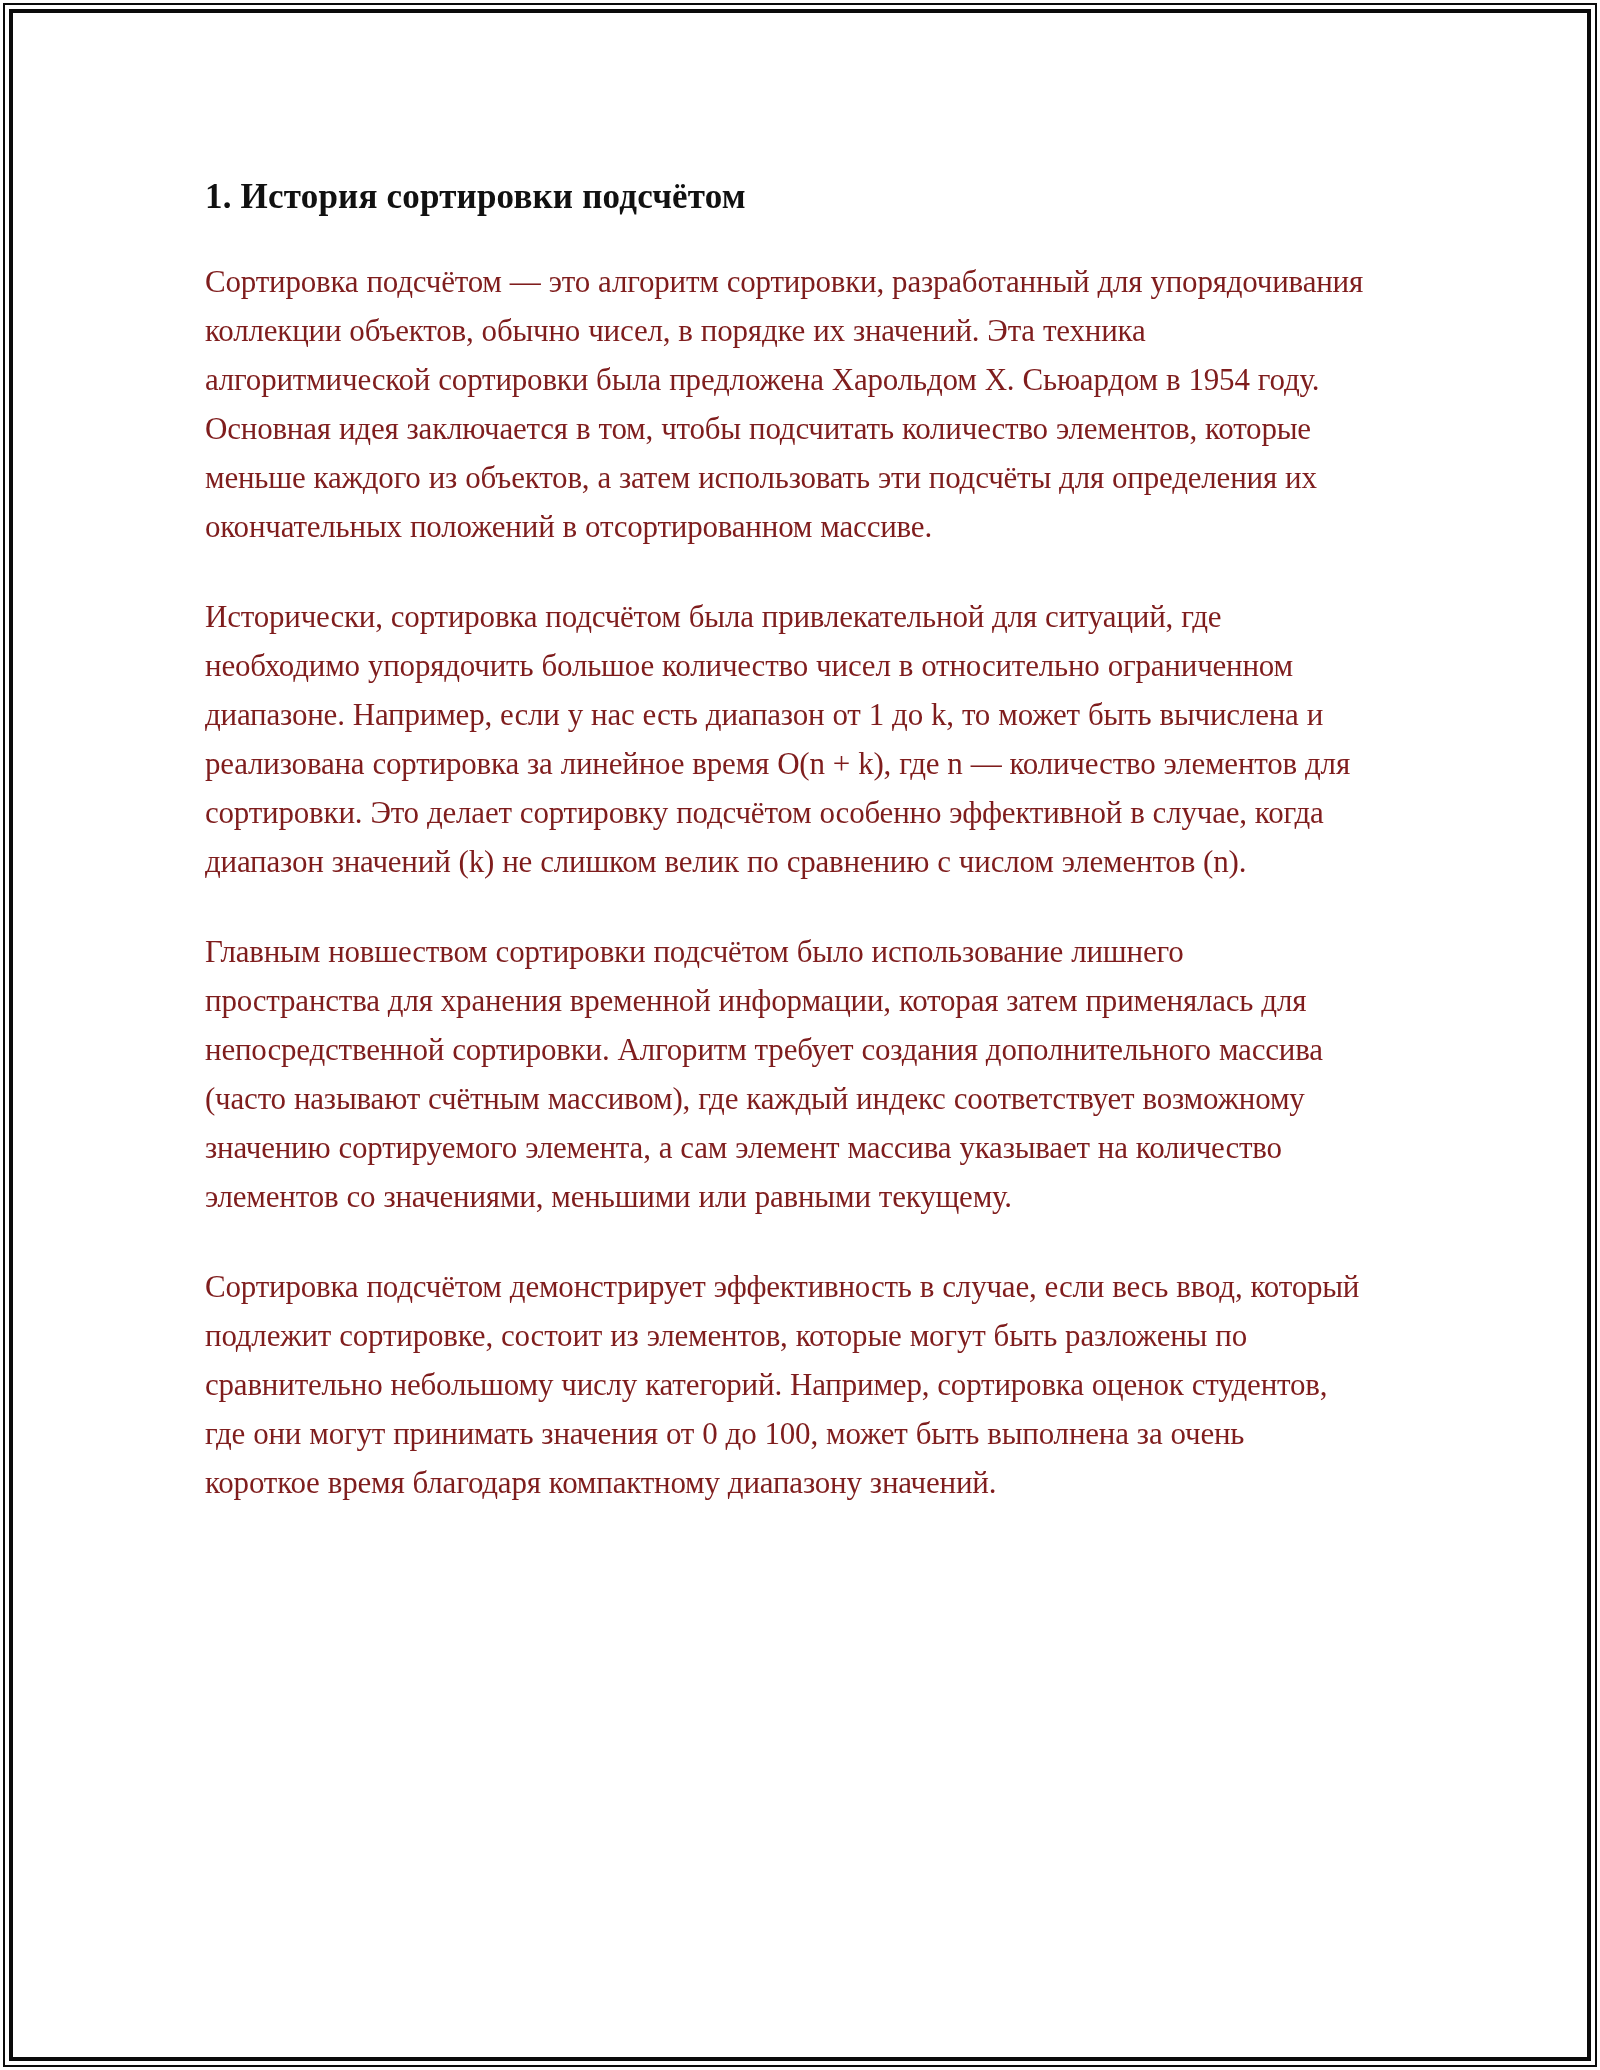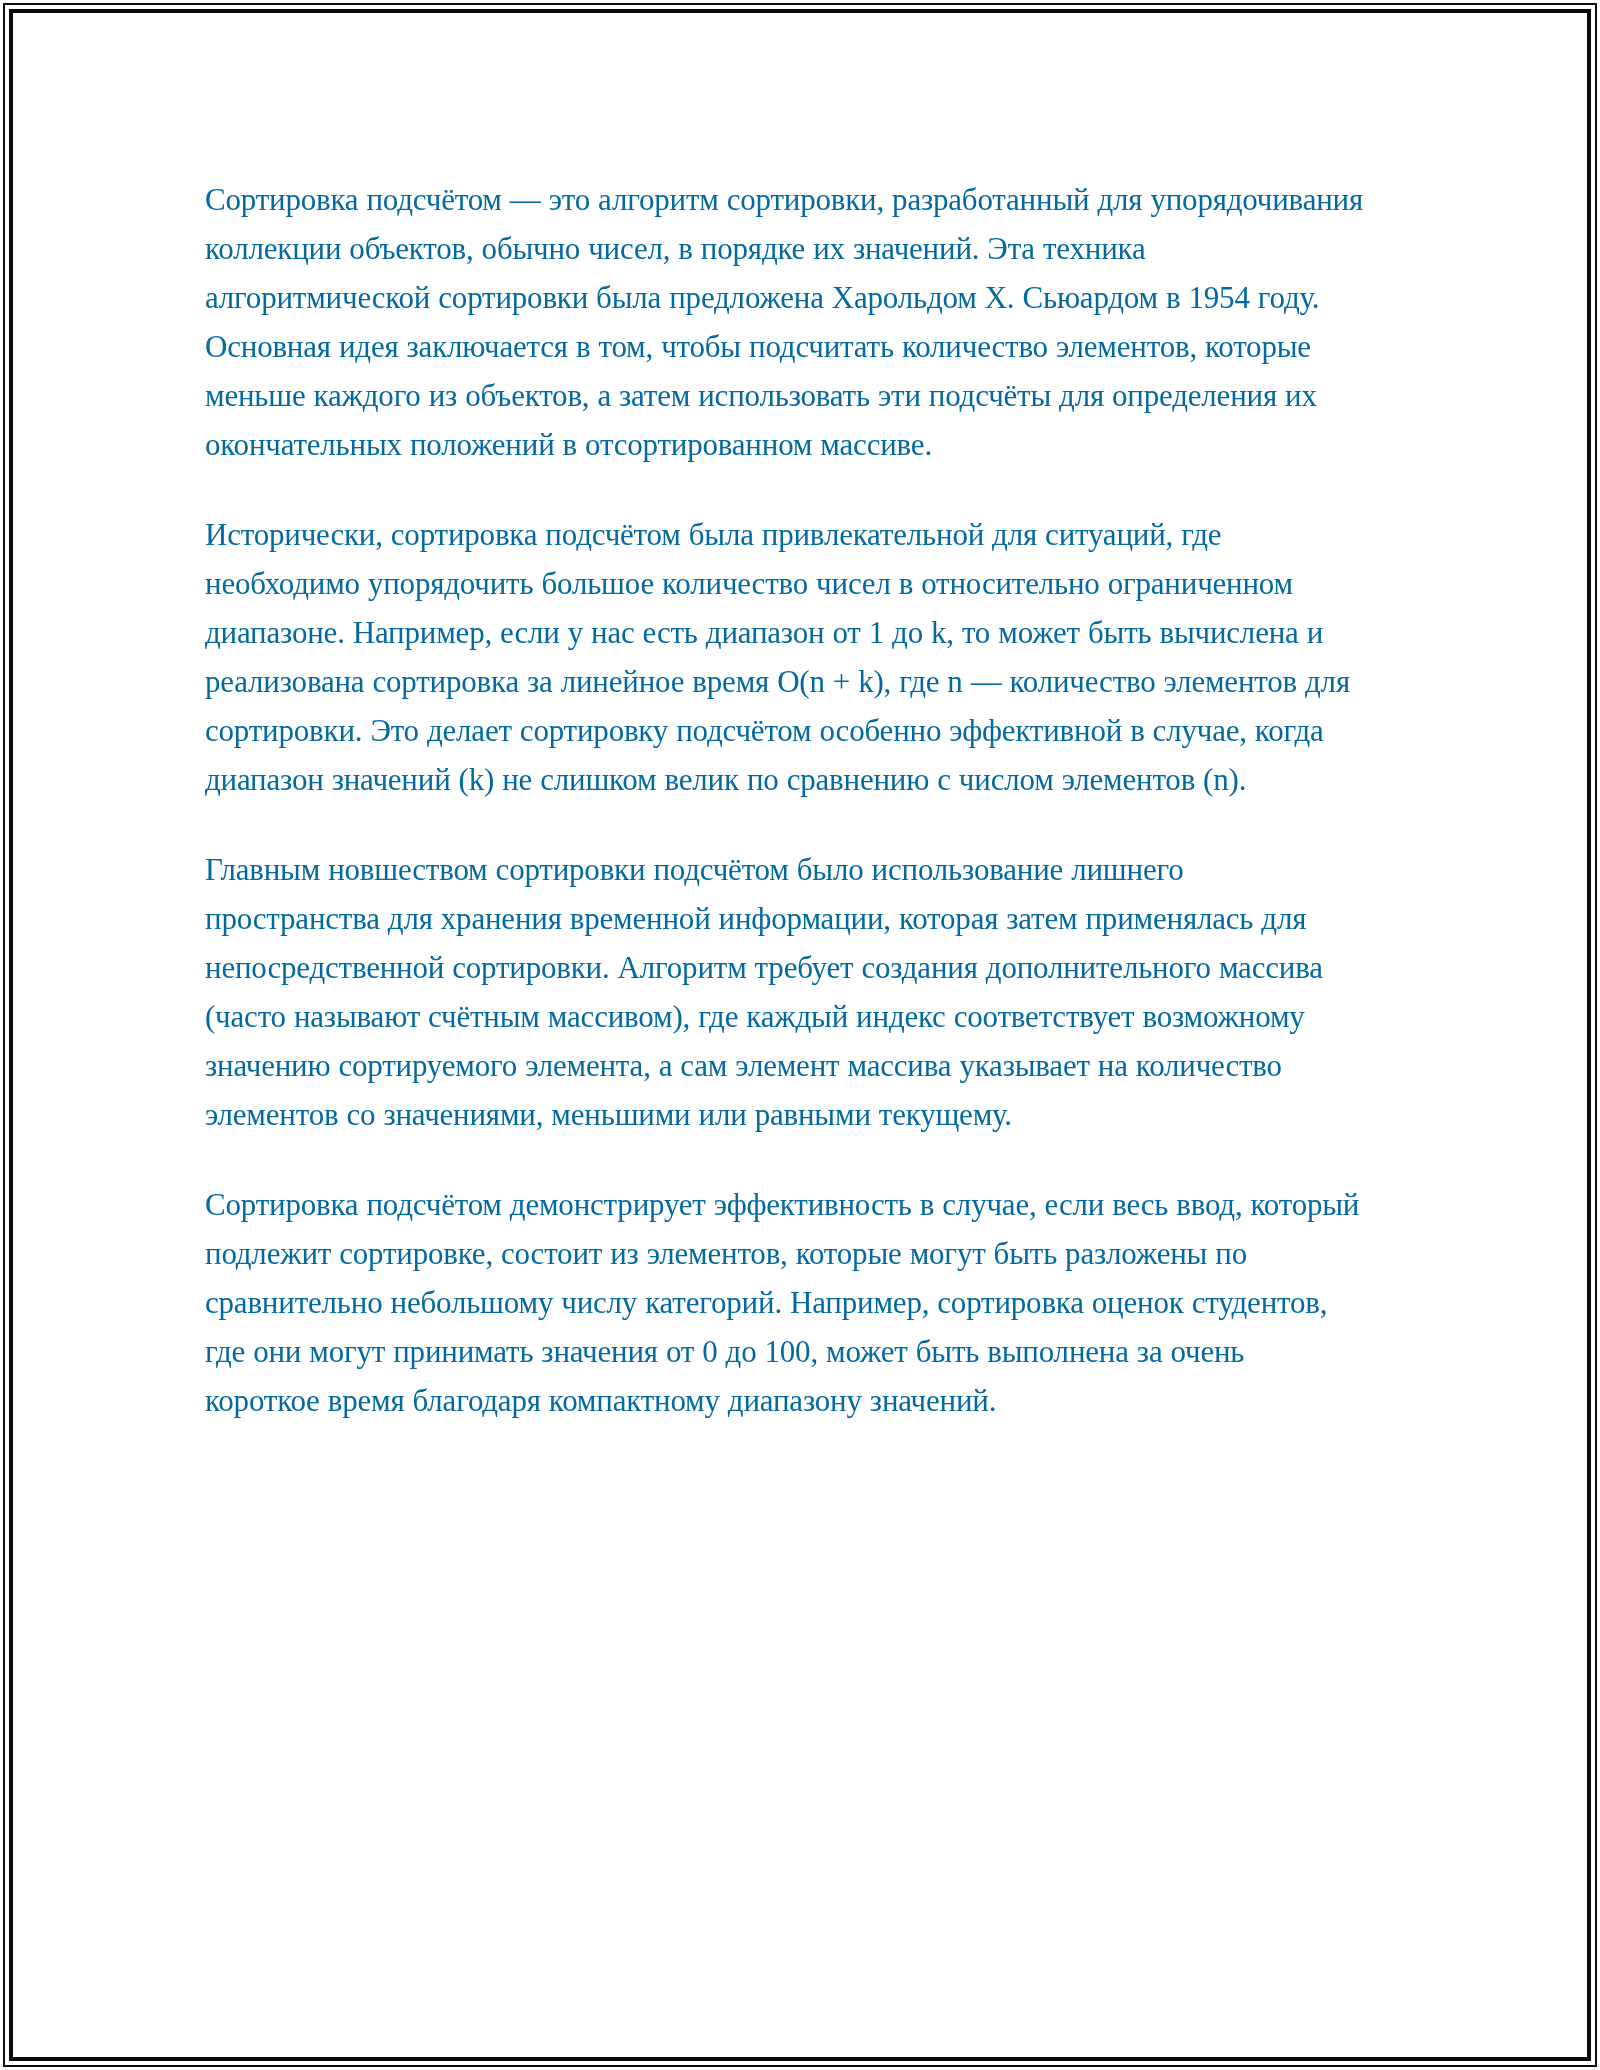--- a/index.html
+++ b/index.html
@@ -37,31 +37,32 @@
       font-weight: bold;
       line-height: 1.25;
       color: #111111;
       margin: 0 0 38px 0;
       letter-spacing: 0.2px;
     }
     .doc-par {
       font-size: 31px;
       line-height: 49px;
       margin: 0 0 41px 0;
-      color: #0369a1;
+      color: #7f1d1d;
       letter-spacing: -0.2px;
       word-spacing: 0.5px;
       text-align: left;
     }
   </style>
 </head>
 <body>
 
 <div class="frame-outer">
   <div class="frame-inner">
     <div class="doc">
+      <h1 class="doc-title">1. История сортировки подсчётом</h1>
       <p class="doc-par">Сортировка подсчётом — это алгоритм сортировки, разработанный для упорядочивания коллекции объектов, обычно чисел, в порядке их значений. Эта техника алгоритмической сортировки была предложена Харольдом Х. Сьюардом в 1954 году. Основная идея заключается в том, чтобы подсчитать количество элементов, которые меньше каждого из объектов, а затем использовать эти подсчёты для определения их окончательных положений в отсортированном массиве.</p>
       <p class="doc-par">Исторически, сортировка подсчётом была привлекательной для ситуаций, где необходимо упорядочить большое количество чисел в относительно ограниченном диапазоне. Например, если у нас есть диапазон от 1 до k, то может быть вычислена и реализована сортировка за линейное время O(n + k), где n — количество элементов для сортировки. Это делает сортировку подсчётом особенно эффективной в случае, когда диапазон значений (k) не слишком велик по сравнению с числом элементов (n).</p>
       <p class="doc-par">Главным новшеством сортировки подсчётом было использование лишнего пространства для хранения временной информации, которая затем применялась для непосредственной сортировки. Алгоритм требует создания дополнительного массива (часто называют счётным массивом), где каждый индекс соответствует возможному значению сортируемого элемента, а сам элемент массива указывает на количество элементов со значениями, меньшими или равными текущему.</p>
       <p class="doc-par">Сортировка подсчётом демонстрирует эффективность в случае, если весь ввод, который подлежит сортировке, состоит из элементов, которые могут быть разложены по сравнительно небольшому числу категорий. Например, сортировка оценок студентов, где они могут принимать значения от 0 до 100, может быть выполнена за очень короткое время благодаря компактному диапазону значений.</p>
     </div>
   </div>
 </div>
 
 </body></html>

